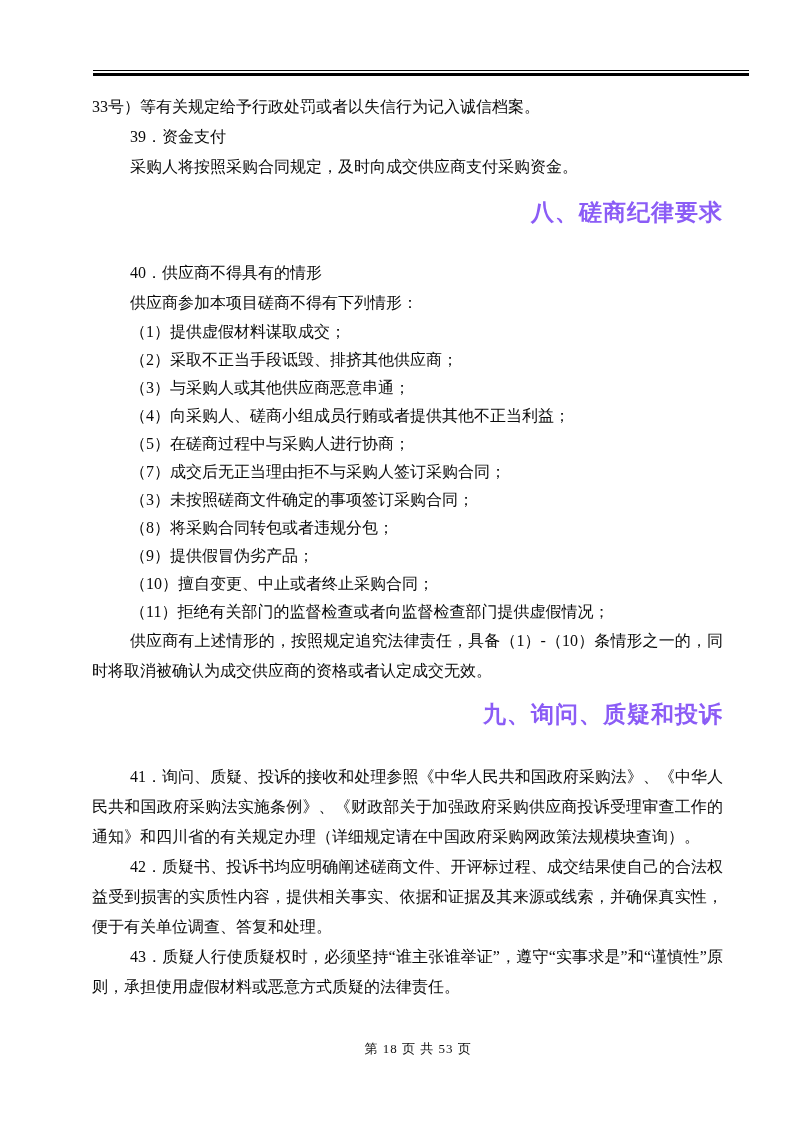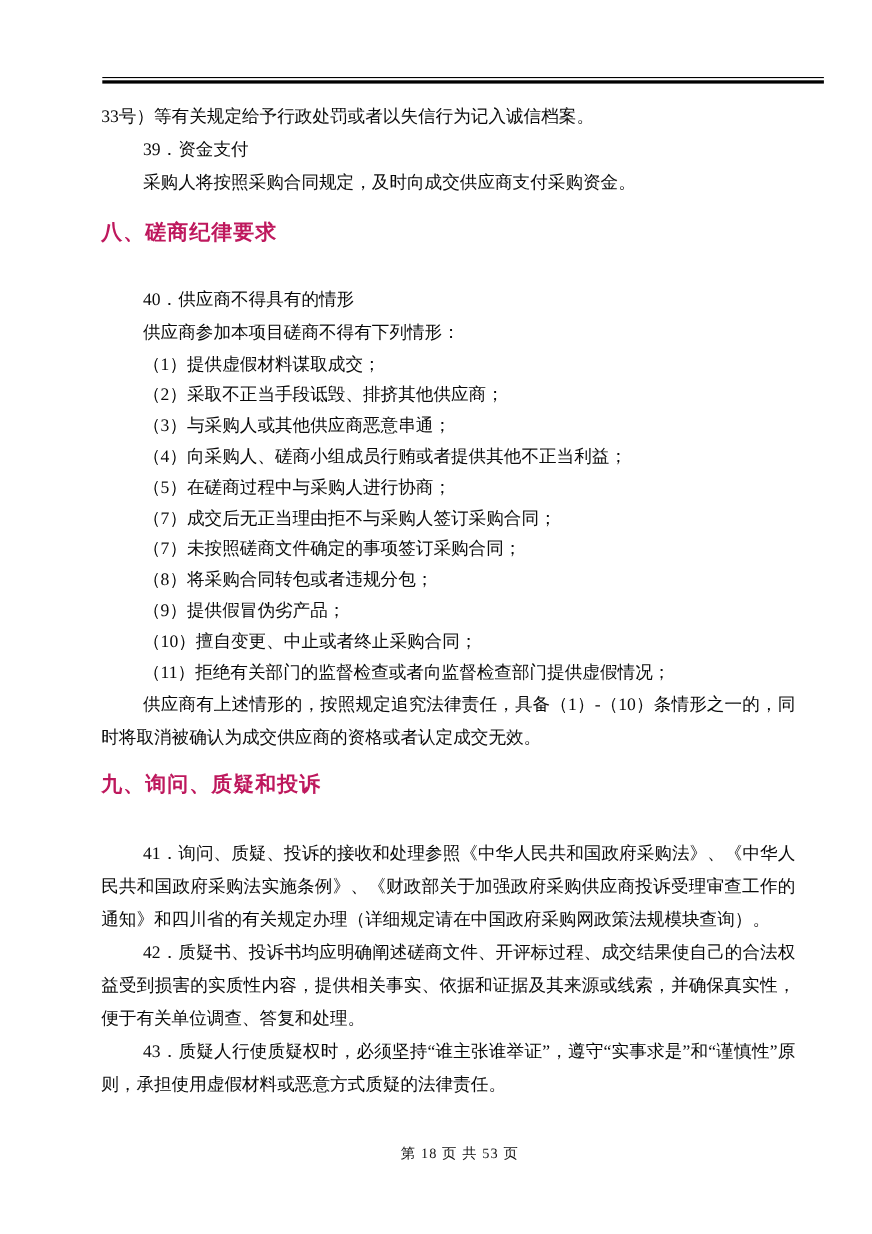--- a/index.html
+++ b/index.html
@@ -38,27 +38,27 @@
     text-align: justify;
   }
   p.item {
     line-height: 28px;
     text-align: left;
   }
   .indent { text-indent: 38px; }
   .bold { font-weight: normal; }
   h2.section-title {
     margin: 14px 0 30px 0;
-    font-size: 19px;
+    font-size: 23px;
     line-height: 32px;
-    text-align: left;
+    text-align: right;
     font-weight: bold;
     letter-spacing: 1px;
     font-family: "Liberation Sans", "DejaVu Sans", sans-serif;
-    color: #be185d;
+    color: #8b5cf6;
   }
   h2.section-title.second {
     margin: 12px 0 32px 0;
   }
   .footer {
     position: absolute;
     top: 1040px;
     left: 0;
     width: 100%;
     text-align: center;
@@ -89,21 +89,21 @@
     <p class="body bold indent">40．供应商不得具有的情形</p>
 
     <p class="body indent">供应商参加本项目磋商不得有下列情形：</p>
 
     <p class="body item indent">（1）提供虚假材料谋取成交；</p>
     <p class="body item indent">（2）采取不正当手段诋毁、排挤其他供应商；</p>
     <p class="body item indent">（3）与采购人或其他供应商恶意串通；</p>
     <p class="body item indent">（4）向采购人、磋商小组成员行贿或者提供其他不正当利益；</p>
     <p class="body item indent">（5）在磋商过程中与采购人进行协商；</p>
     <p class="body item indent">（7）成交后无正当理由拒不与采购人签订采购合同；</p>
-    <p class="body item indent">（7）未按照磋商文件确定的事项签订采购合同；</p>
+    <p class="body item indent">（3）未按照磋商文件确定的事项签订采购合同；</p>
     <p class="body item indent">（8）将采购合同转包或者违规分包；</p>
     <p class="body item indent">（9）提供假冒伪劣产品；</p>
     <p class="body item indent">（10）擅自变更、中止或者终止采购合同；</p>
     <p class="body item indent">（11）拒绝有关部门的监督检查或者向监督检查部门提供虚假情况；</p>
 
     <p class="body indent">供应商有上述情形的，按照规定追究法律责任，具备（1）-（10）条情形之一的，同时将取消被确认为成交供应商的资格或者认定成交无效。</p>
 
     <h2 class="section-title second">九、询问、质疑和投诉</h2>
 
     <p class="body indent">41．询问、质疑、投诉的接收和处理参照《中华人民共和国政府采购法》、《中华人民共和国政府采购法实施条例》、《财政部关于加强政府采购供应商投诉受理审查工作的通知》和四川省的有关规定办理（详细规定请在中国政府采购网政策法规模块查询）。</p>

